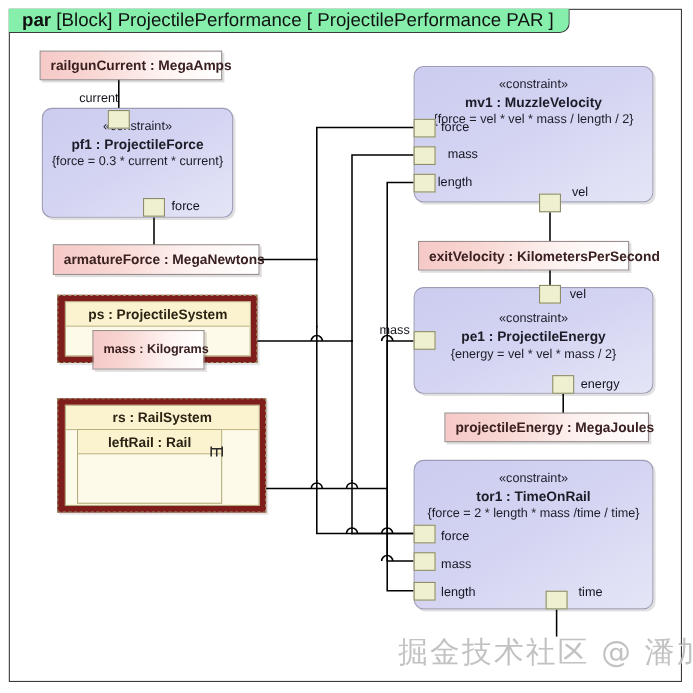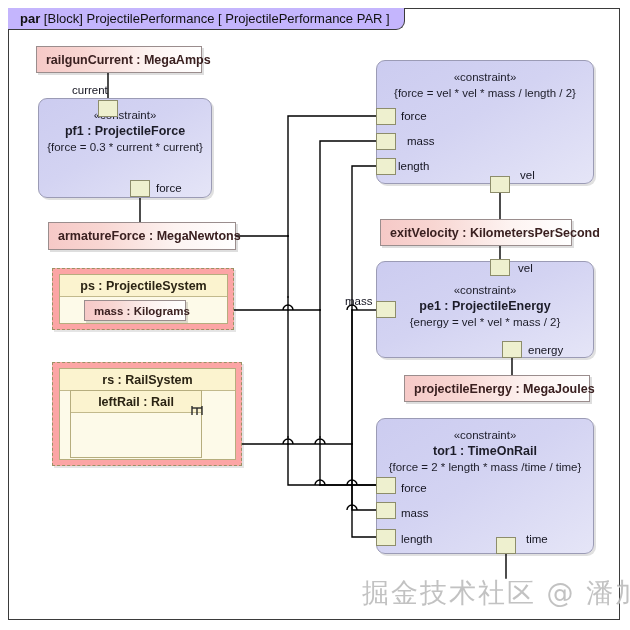--- a/index.html
+++ b/index.html
@@ -1,22 +1,22 @@
 <!DOCTYPE html>
 <html><head>
 <meta charset="utf-8">
 <style>
   html,body{margin:0;padding:0;background:#ffffff;}
   body{font-family:"Liberation Sans","DejaVu Sans",sans-serif;}
   #stage{position:relative;width:630px;height:630px;background:#ffffff;overflow:hidden;}
 
   
   .frame{position:absolute;left:8px;top:8px;width:612px;height:612px;border:1.5px solid #3b3b3b;background:#ffffff;box-sizing:border-box;}
-  .frame-tab{position:absolute;left:8px;top:8px;height:22px;border:1.5px solid #3b3b3b;border-left:none;border-top:none;background:#c4b5fd;box-sizing:border-box;
-             padding:2px 14px 2px 12px;white-space:nowrap;font-size:13px;color:#111;line-height:18px;
+  .frame-tab{position:absolute;left:8px;top:8px;height:22px;border:1.5px solid #3b3b3b;border-left:none;border-top:none;background:#86efac;box-sizing:border-box;
+             padding:2px 14px 2px 12px;white-space:nowrap;font-size:17px;color:#111;line-height:18px;
              border-bottom-right-radius:9px;}
   .frame-tab .kw{font-weight:bold;}
 
   
   svg.wires{position:absolute;left:0;top:0;width:630px;height:630px;pointer-events:none;}
 
   
   .vbox{position:absolute;box-sizing:border-box;border:1px solid #9a8d8d;
         background:linear-gradient(to right,#f6c9c7 0%,#f8d6d2 28%,#fdf3f1 68%,#ffffff 100%);
         box-shadow:2px 2px 0 rgba(0,0,0,0.13);
@@ -31,21 +31,21 @@
   .cbox .stereo{font-size:11.5px;}
   .cbox .cname{font-size:12.5px;font-weight:bold;}
   .cbox .cexpr{font-size:11.5px;}
 
   
   .port{position:absolute;width:20px;height:17px;box-sizing:border-box;border:1px solid #8d8d6b;
         background:#eef0cf;}
   .plabel{position:absolute;font-size:11.5px;color:#13131f;white-space:nowrap;}
 
   
-  .pbox{position:absolute;box-sizing:border-box;border:1.4px dashed #9a9264;background:#fca5a5;
+  .pbox{position:absolute;box-sizing:border-box;border:1.4px dashed #9a9264;background:#7f1d1d;
         box-shadow:2px 2px 0 rgba(0,0,0,0.10);text-decoration:underline;}
   .pinner{position:absolute;box-sizing:border-box;border:1px solid #b6ad7e;background:#fdfae9;}
   .phdr{position:absolute;left:0;right:0;top:0;height:21px;border-bottom:1px solid #c2b98c;
         background:#fbf3cf;font-size:12.5px;font-weight:bold;color:#2b2414;
         display:flex;align-items:center;justify-content:center;white-space:nowrap;}
 
   .mini-icon{position:absolute;width:14px;height:12px;}
 
   
   .wm{position:absolute;left:362px;top:575px;font-size:27px;color:rgba(150,150,150,0.58);
@@ -125,21 +125,21 @@
   <div class="vbox" style="left:404px;top:375px;width:186px;height:27px;">
     <span>projectileEnergy : MegaJoules</span>
   </div>
 
 
   <div class="pbox" style="left:52px;top:268px;width:182px;height:62px;">
     <div class="pinner" style="left:6px;top:5px;right:5px;bottom:5px;">
       <div class="phdr">ps : ProjectileSystem</div>
     </div>
   </div>
-  <div class="vbox" style="left:84px;top:300px;width:102px;height:21px;font-size:11.5px;">
+  <div class="vbox" style="left:84px;top:300px;width:102px;height:36px;font-size:11.5px;">
     <span>mass : Kilograms</span>
   </div>
 
   <div class="pbox" style="left:52px;top:362px;width:190px;height:104px;">
     <div class="pinner" style="left:6px;top:5px;right:5px;bottom:5px;">
       <div class="phdr">rs : RailSystem</div>
     </div>
   </div>
   <div class="pinner" style="left:70px;top:390px;width:132px;height:68px;">
     <div class="phdr">leftRail : Rail</div>
@@ -161,20 +161,21 @@
     </div>
   </div>
   <div class="port" style="left:98px;top:100px;"></div>
   <span class="plabel" style="left:72px;top:84px;">current</span>
   <div class="port" style="left:130px;top:180px;"></div>
   <span class="plabel" style="left:156px;top:182px;">force</span>
 
   <div class="cbox" style="left:376px;top:60px;width:218px;height:124px;">
     <div class="ctxt">
       <div class="stereo">«constraint»</div>
+      <div class="cname">mv1 : MuzzleVelocity</div>
       <div class="cexpr">{force = vel * vel * mass / length / 2}</div>
     </div>
   </div>
   <div class="port" style="left:376px;top:108px;"></div>
   <span class="plabel" style="left:401px;top:110px;">force</span>
   <div class="port" style="left:376px;top:133px;"></div>
   <span class="plabel" style="left:407px;top:135px;">mass</span>
   <div class="port" style="left:376px;top:158px;"></div>
   <span class="plabel" style="left:398px;top:160px;">length</span>
   <div class="port" style="left:490px;top:176px;"></div>

